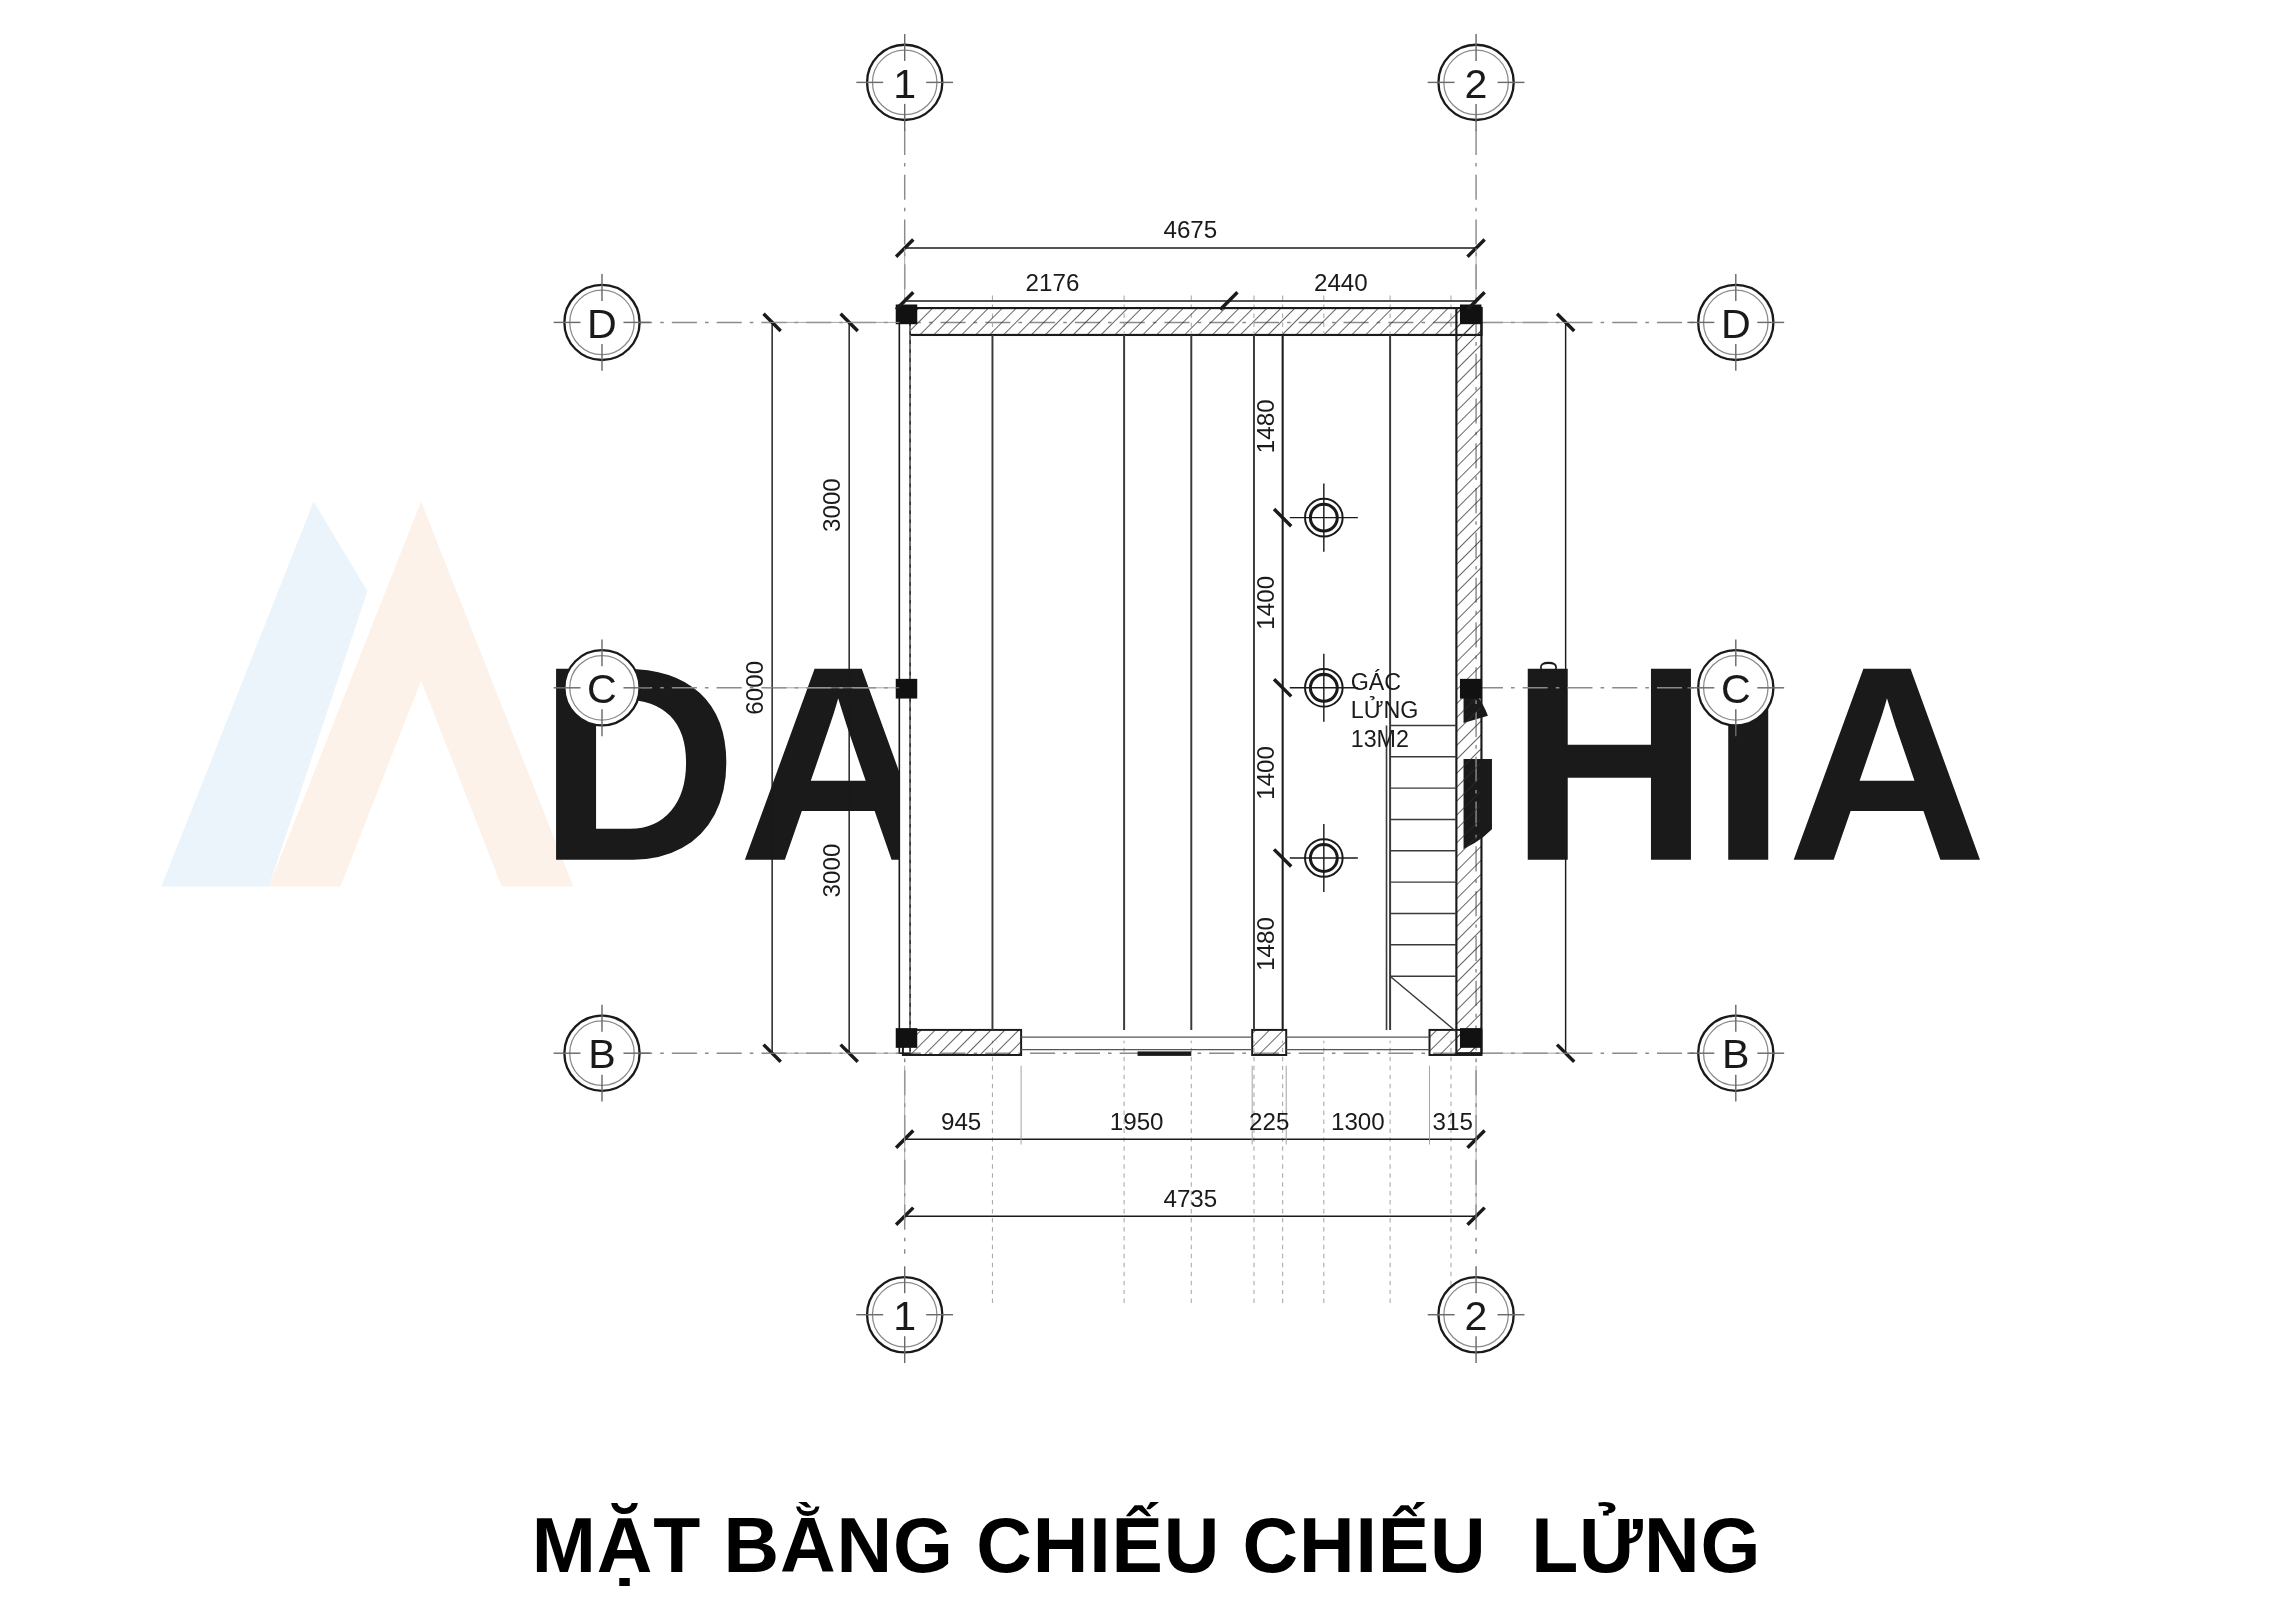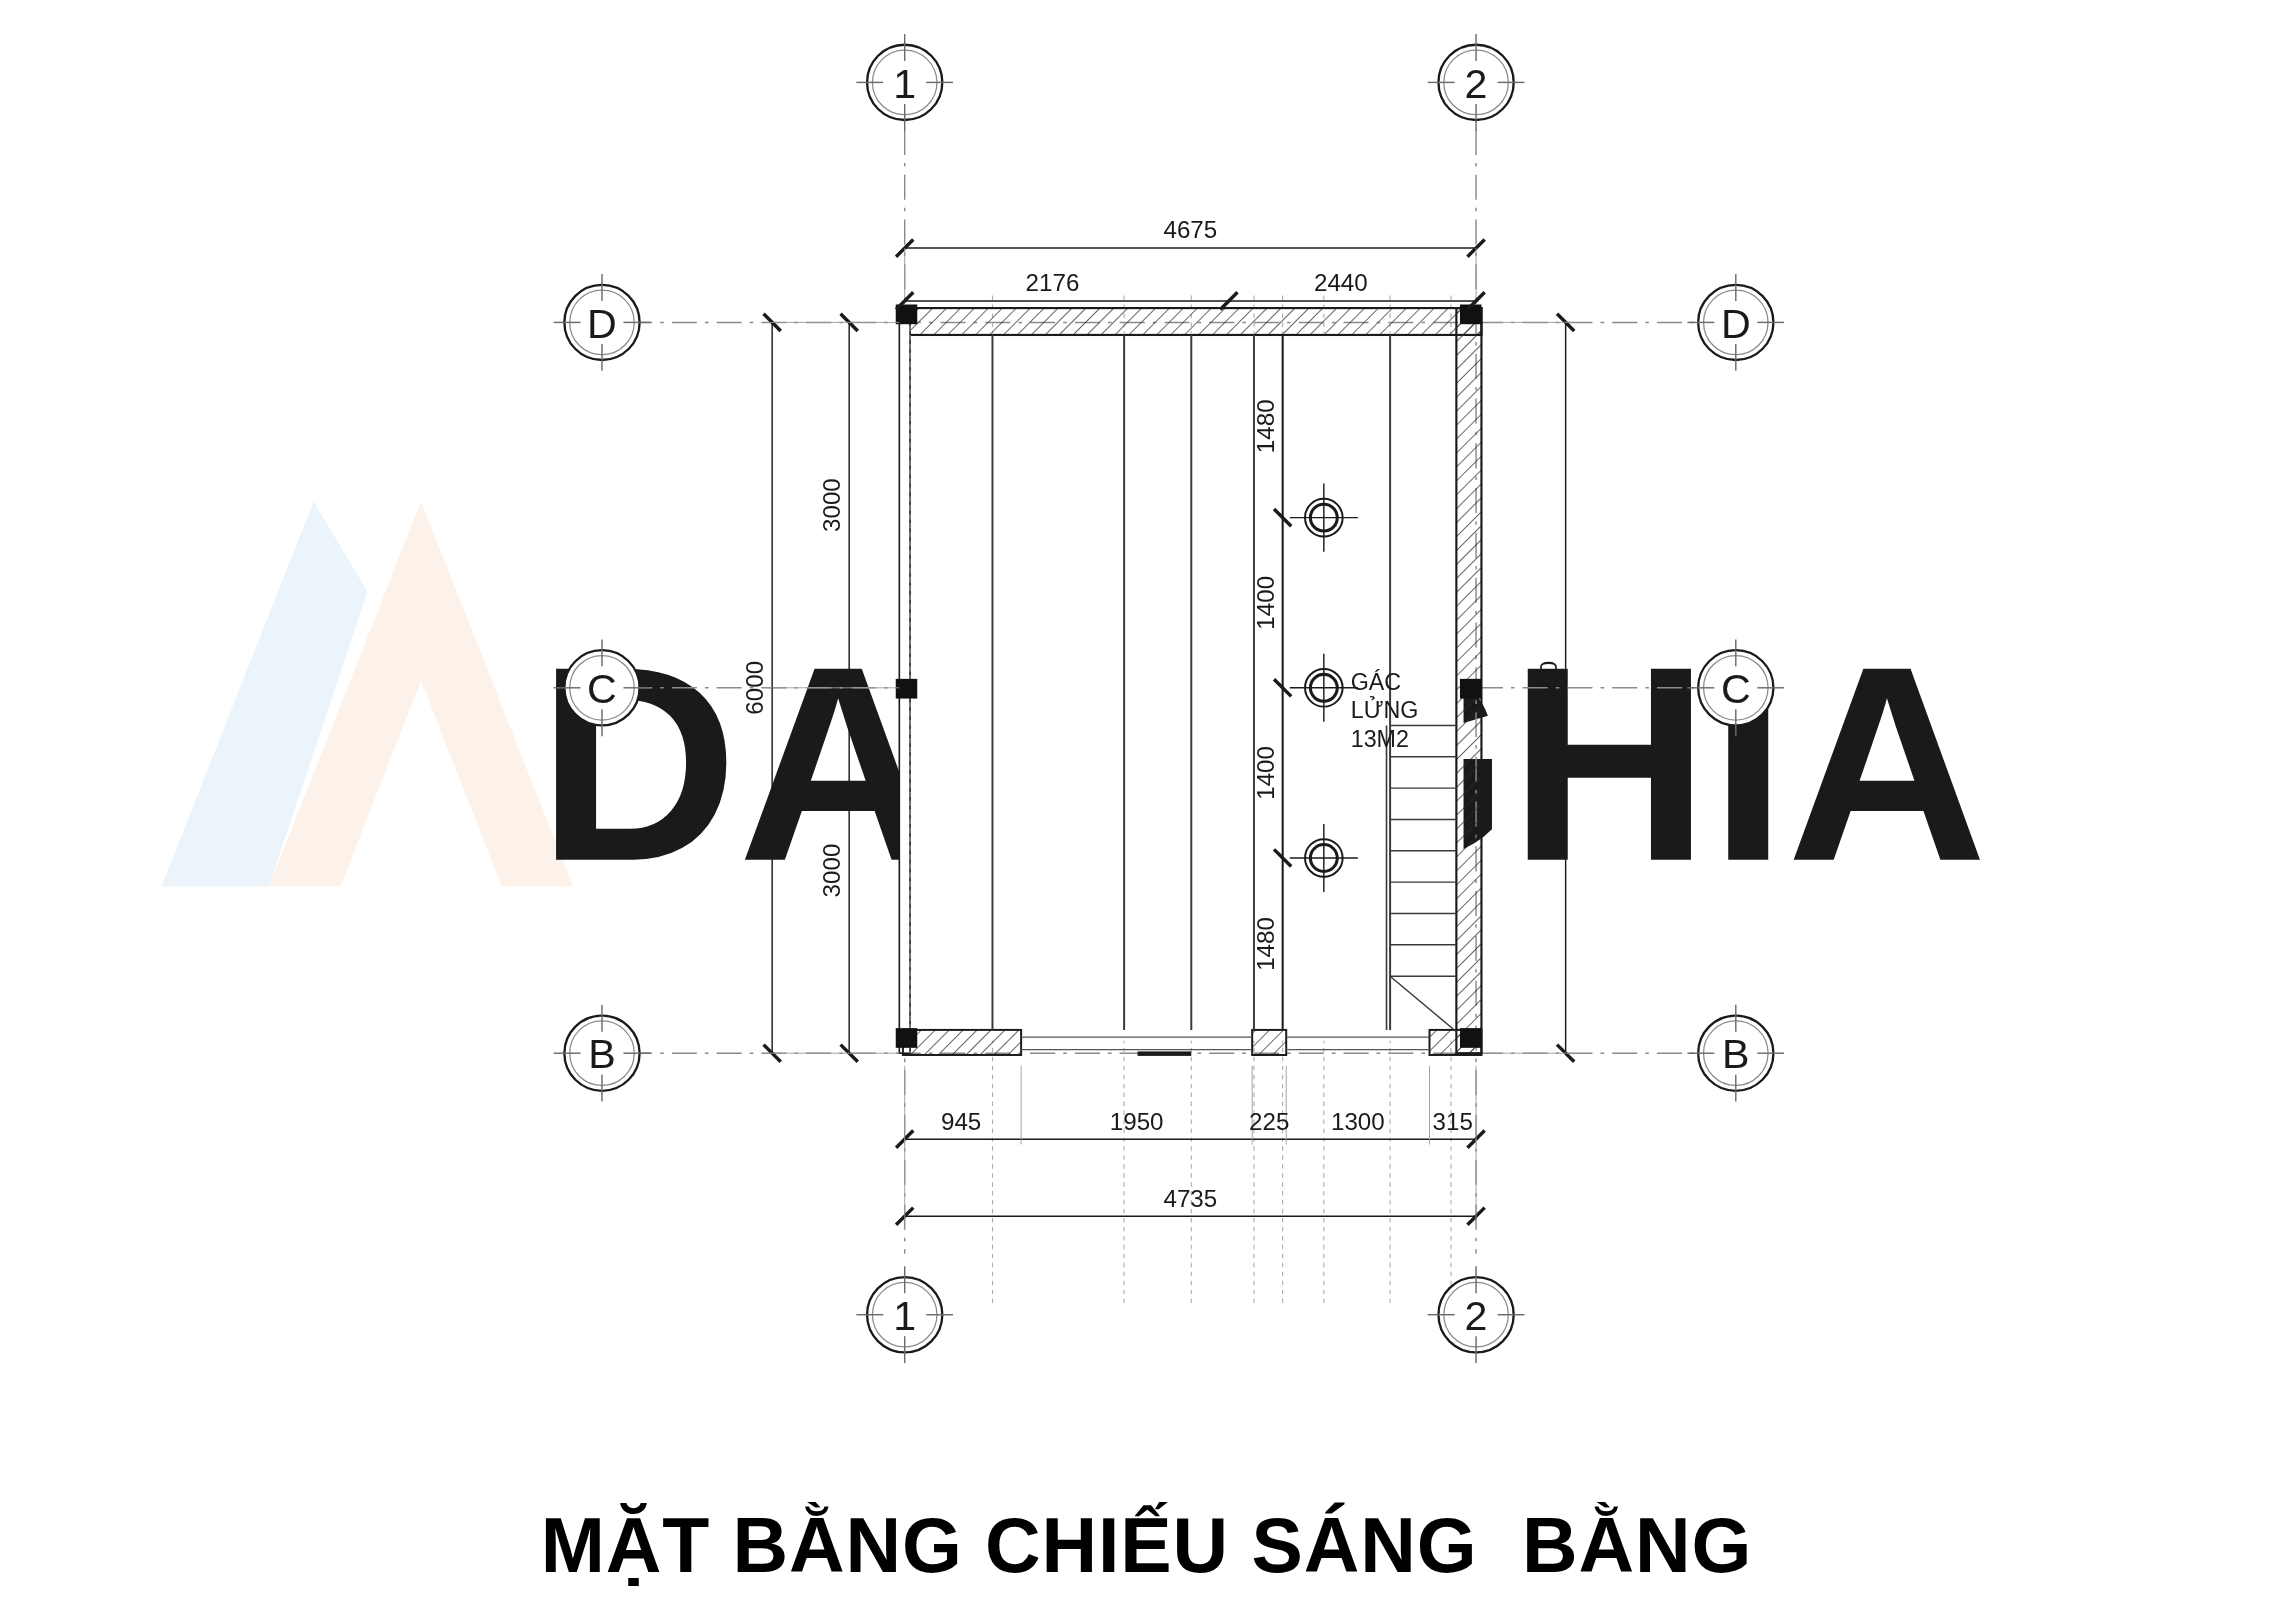--- a/index.html
+++ b/index.html
@@ -331,16 +331,16 @@
       <circle cx="1938" cy="1176" r="36" fill="none" stroke="#8a8a8a" stroke-width="1.4"></circle>
       <line x1="1938" y1="1122" x2="1938" y2="1152" stroke="#6a6a6a" stroke-width="1.6"></line>
       <line x1="1938" y1="1200" x2="1938" y2="1230" stroke="#6a6a6a" stroke-width="1.6"></line>
       <line x1="1884" y1="1176" x2="1914" y2="1176" stroke="#6a6a6a" stroke-width="1.6"></line>
       <line x1="1962" y1="1176" x2="1992" y2="1176" stroke="#6a6a6a" stroke-width="1.6"></line>
       <text class="bubtxt" x="1938" y="1193" text-anchor="middle">B</text>
     </g>
 
   </svg>
 
-  <div class="ttl">MẶT BẰNG CHIẾU SÁNG  BẰNG</div>
+  <div class="ttl">MẶT BẰNG CHIẾU CHIẾU  LỬNG</div>
 
 </div>
 
 
 </body></html>

